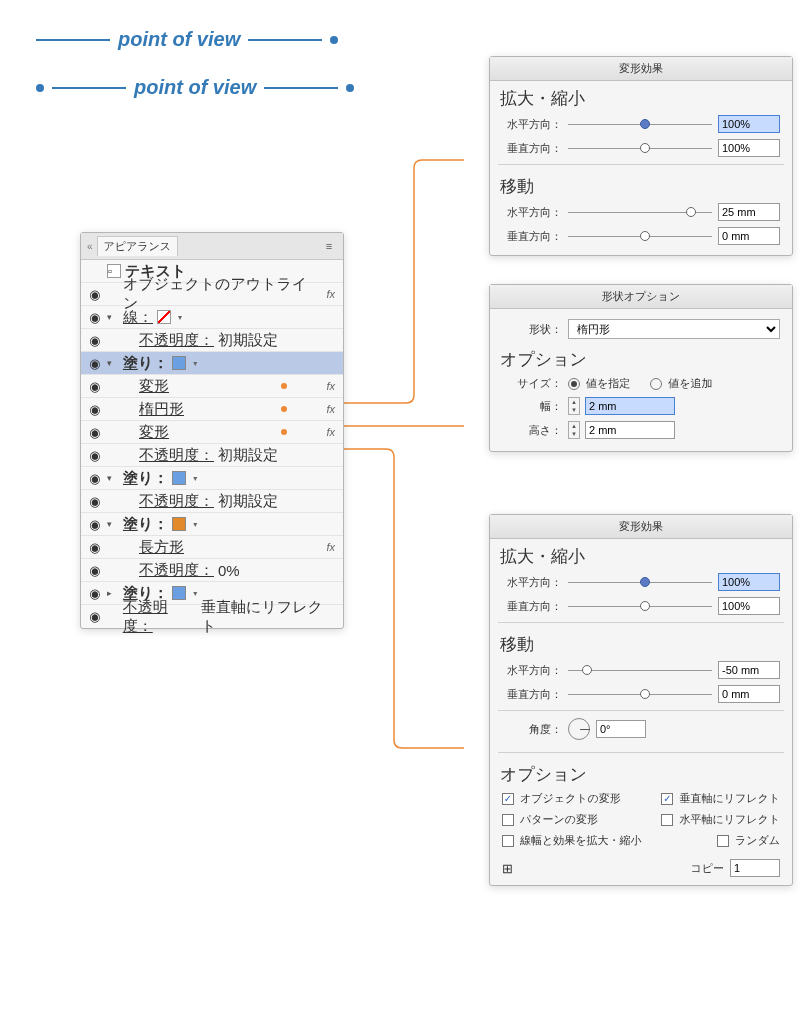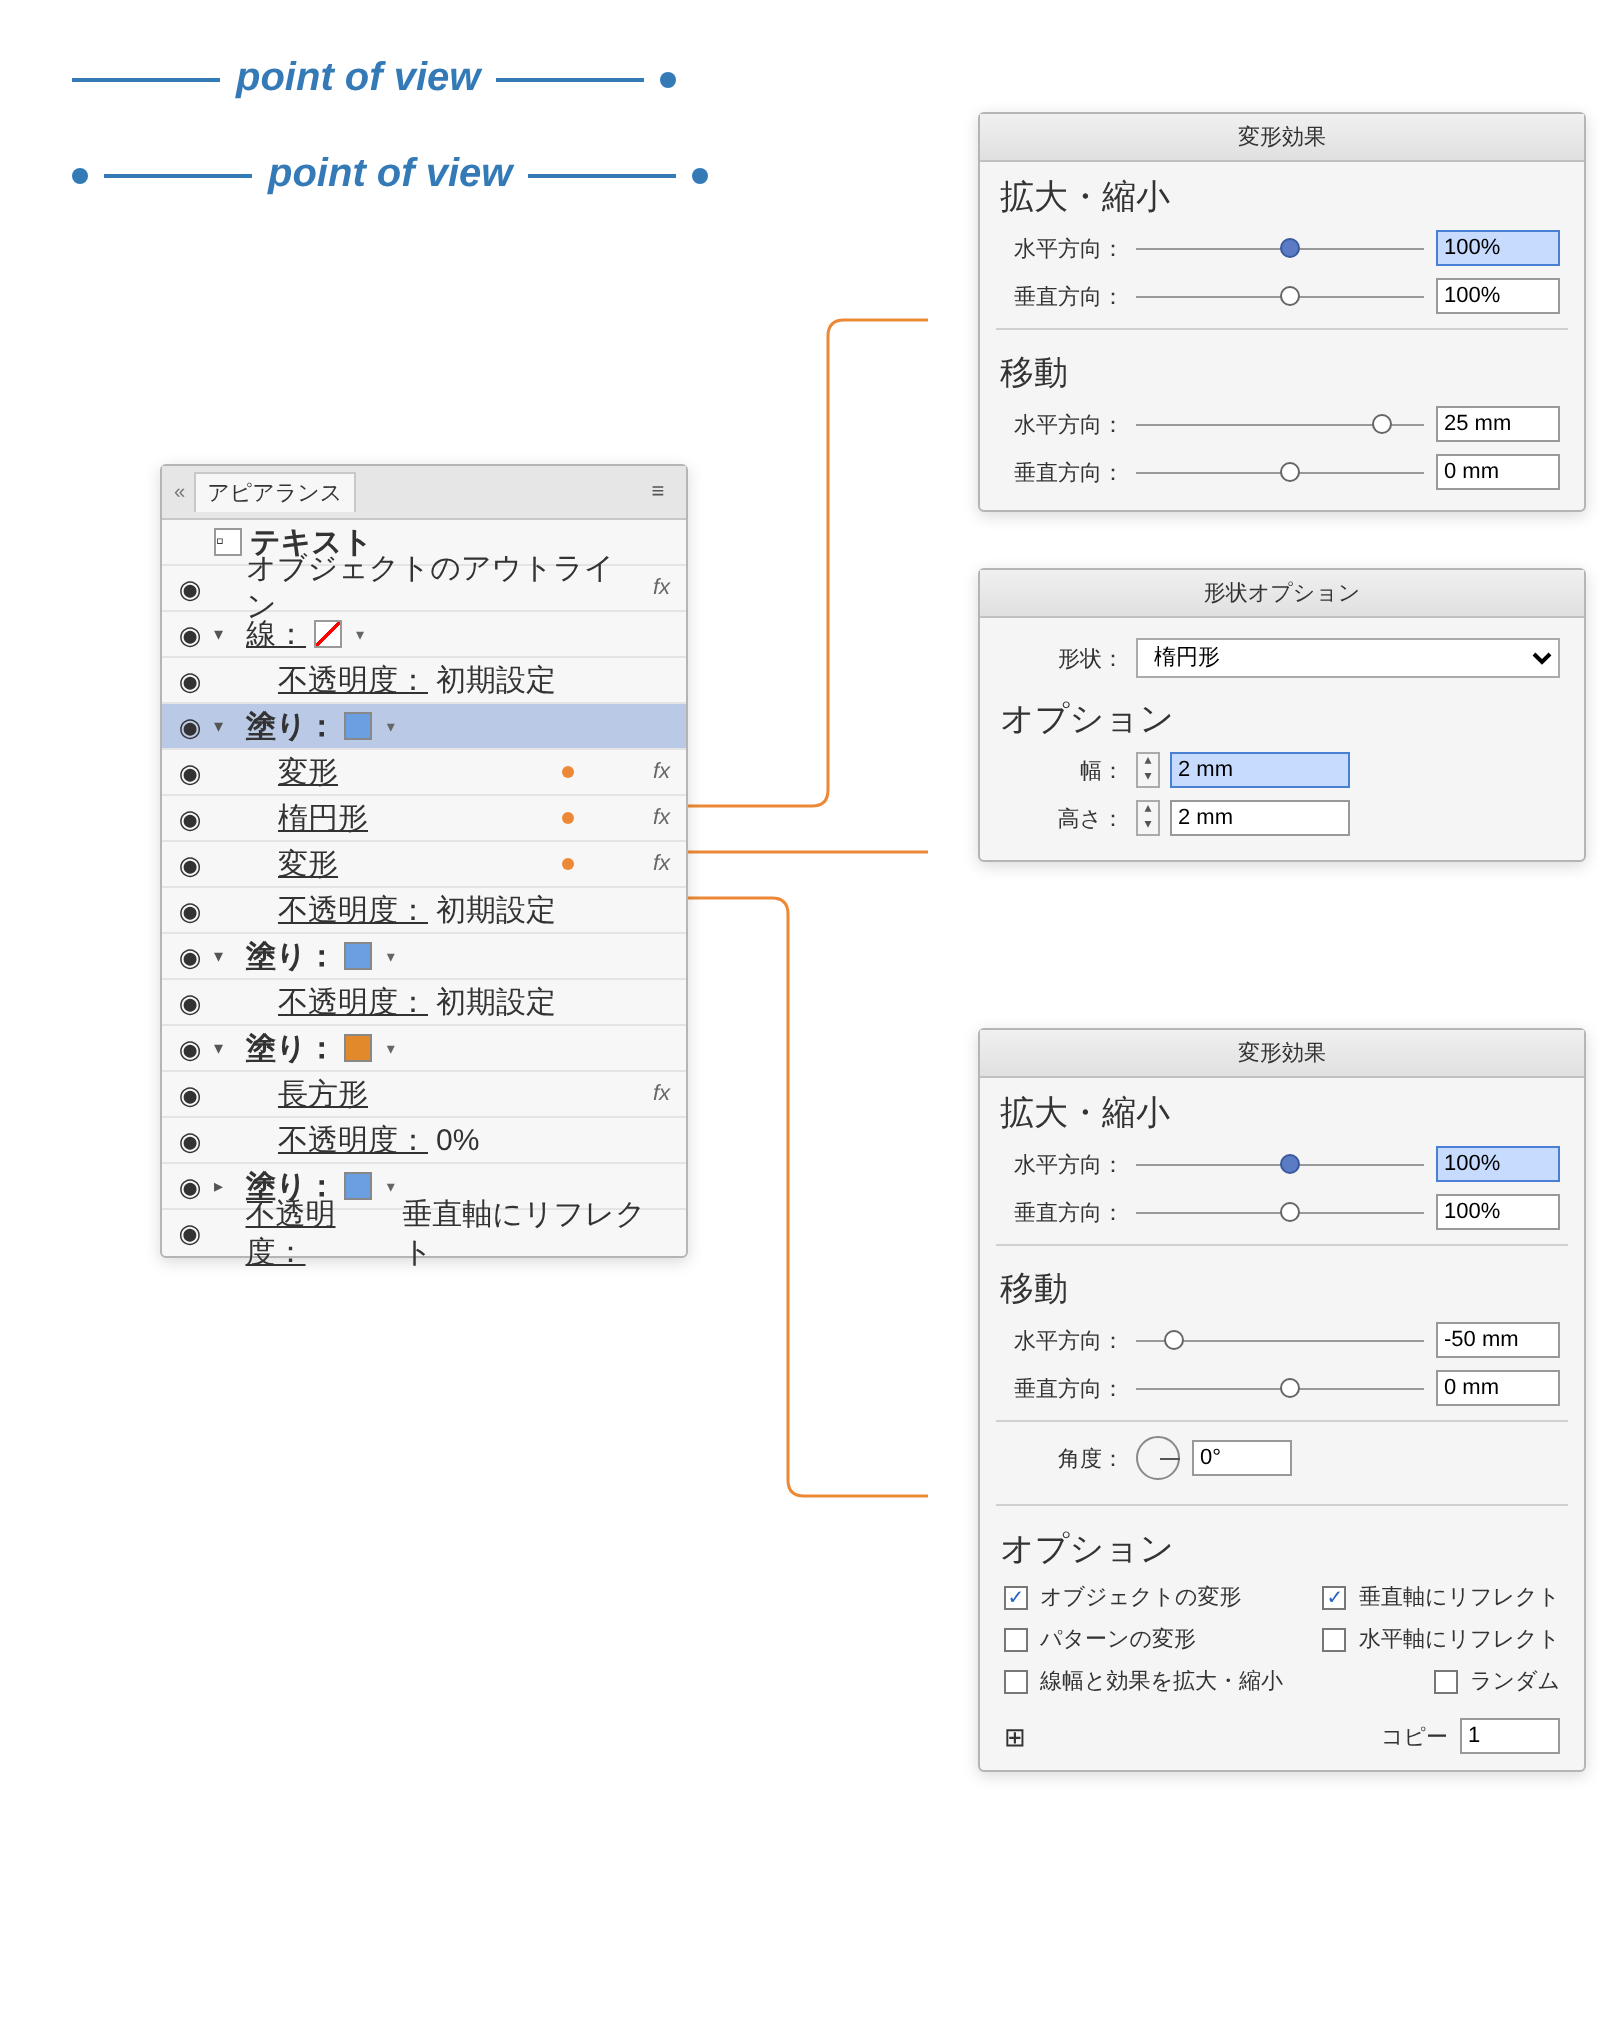--- a/index.html
+++ b/index.html
@@ -262,20 +262,28 @@
 </div>
 
 <div id="dlg2" class="panel dlg">
   <div class="panel-header">形状オプション</div>
   <div class="row" style="padding-top:10px">
     <span class="lab">形状：</span>
     <select class="shape"><option>楕円形</option></select>
   </div>
   <div class="section-title">オプション</div>
   <div class="row">
+    <span class="lab">サイズ：</span>
+    <span class="radio on"></span>
+    <span>値を指定</span>
+    <span style="width:8px"></span>
+    <span class="radio"></span>
+    <span>値を追加</span>
+  </div>
+  <div class="row">
     <span class="lab">幅：</span>
     <span class="stepper">
         <span>▴</span>
         <span>▾</span>
       </span>
     <input type="text" class="sel" style="width: 90px;" value="2 mm">
   </div>
   <div class="row" style="padding-bottom:12px">
     <span class="lab">高さ：</span>
     <span class="stepper">

